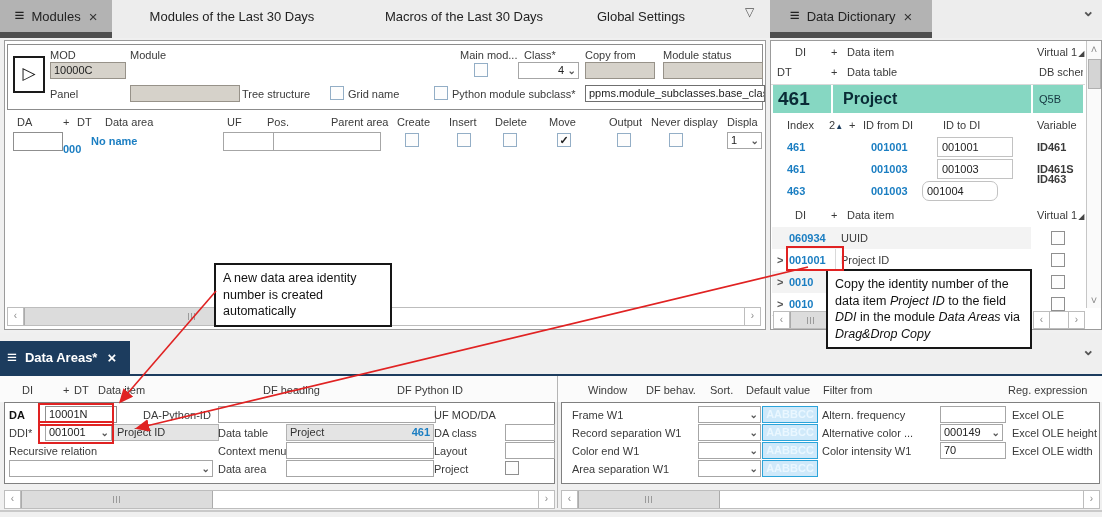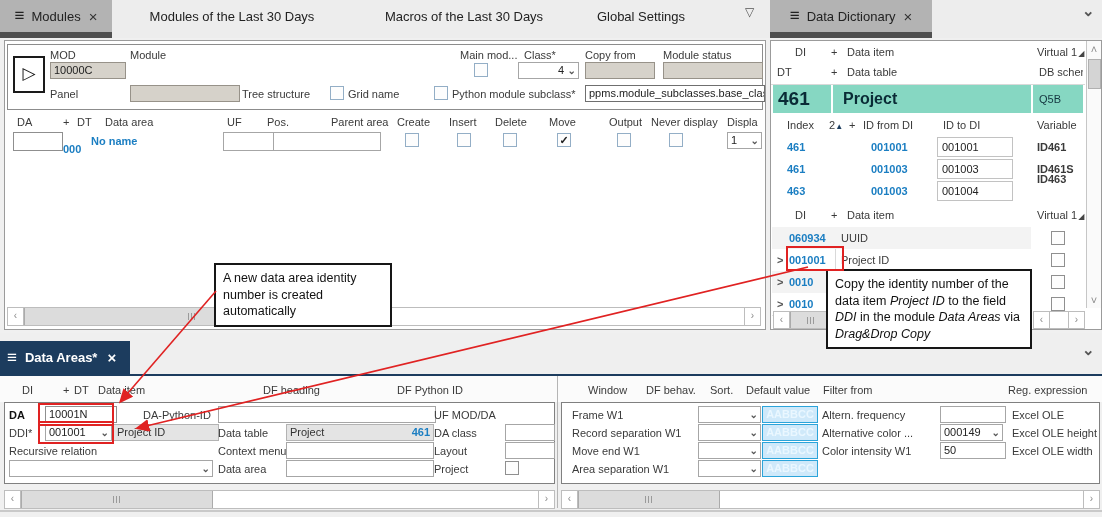--- a/index.html
+++ b/index.html
@@ -165,21 +165,21 @@
     </div>
     <div>
       <span class="lbl blue" style="left:16px;top:122px;">461</span>
       <span class="lbl blue" style="left:100px;top:122px;">001003</span>
       <div class="cell" style="left:166px;top:118px;width:66px;">001003</div>
       <span class="lbl" style="left:266px;top:122px;font-weight:600;">ID461S</span>
     </div>
     <div>
       <span class="lbl blue" style="left:16px;top:144px;">463</span>
       <span class="lbl blue" style="left:100px;top:144px;">001003</span>
-      <div class="cell" style="left:166px;top:140px;width:66px;">001004</div>
+      <div class="cell" style="left:151px;top:140px;width:66px;border-radius:7px;">001004</div>
       <span class="lbl" style="left:266px;top:132px;font-weight:700;">ID463</span>
     </div>
 
     <span class="lbl hdr" style="left:24px;top:168px;">DI</span>
     <span class="lbl hdr" style="left:60px;top:168px;">+</span>
     <span class="lbl hdr" style="left:76px;top:168px;">Data item</span>
     <span class="lbl hdr" style="left:266px;top:168px;"><span>Virtual 1</span><span class="icon" style="font-size:8px;color:#444;margin-left:1px;">◢</span></span>
 
     <div>
       <div class="abs" style="left:1px;top:186px;width:259px;height:22px;background:#f3f3f3;border-bottom:1px solid #e2e2e2;"></div>
@@ -302,27 +302,27 @@
         <span class="da icon">⌄</span>
       </div>
     <div class="chip" style="left:200px;top:21px;width:54px;">AABBCC</div>
     <span class="lbl" style="left:260px;top:24px;">Alternative color ...</span>
     <div class="dd" style="left:378px;top:21px;width:44px;">
       <span>000149</span>
       <span class="da icon">⌄</span>
     </div>
     <span class="lbl" style="left:450px;top:24px;">Excel OLE height</span>
 
-    <span class="lbl" style="left:10px;top:42px;">Move end W1</span>
+    <span class="lbl" style="left:10px;top:42px;">Color end W1</span>
     <div class="dd" style="left:136px;top:39px;width:44px;">
         <span class="da icon">⌄</span>
       </div>
     <div class="chip" style="left:200px;top:39px;width:54px;">AABBCC</div>
     <span class="lbl" style="left:260px;top:42px;">Color intensity W1</span>
-    <div class="inp" style="left:378px;top:39px;width:58px;">50</div>
+    <div class="inp" style="left:378px;top:39px;width:58px;">70</div>
     <span class="lbl" style="left:450px;top:42px;">Excel OLE width</span>
 
     <span class="lbl" style="left:10px;top:60px;">Area separation W1</span>
     <div class="dd" style="left:136px;top:57px;width:44px;">
         <span class="da icon">⌄</span>
       </div>
     <div class="chip" style="left:200px;top:57px;width:54px;">AABBCC</div>
   </div>
 
   <div class="sb" style="left:4px;top:490px;width:549px;height:17px;">

